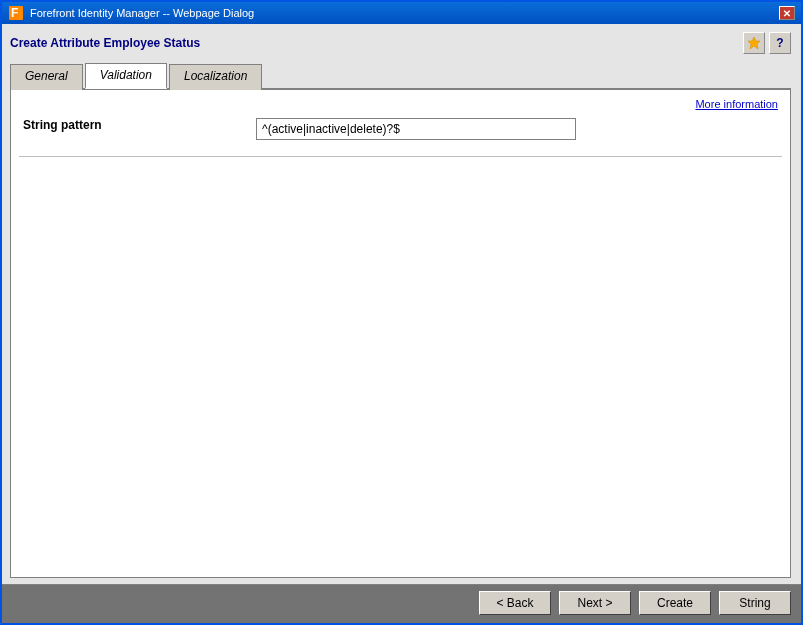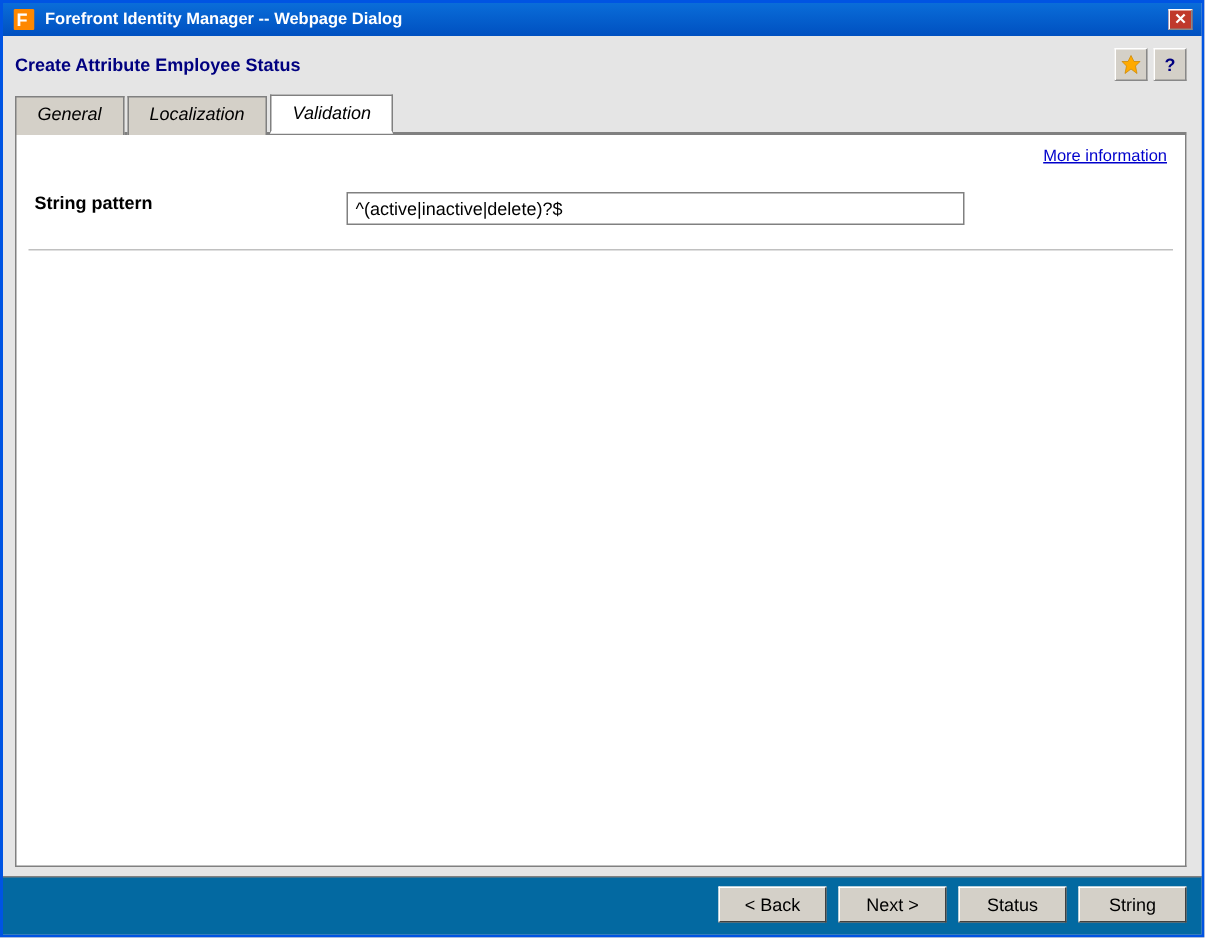--- a/index.html
+++ b/index.html
@@ -46,21 +46,21 @@
     .title-bar-icon {
       width: 16px;
       height: 16px;
       display: flex;
       align-items: center;
       justify-content: center;
     }
 
     .title-bar-text {
       font-size: 11px;
-      font-weight: bold;
+      font-weight: normal;
       color: white;
     }
 
     .title-bar-controls {
       display: flex;
       gap: 2px;
     }
 
     .title-bar-btn {
       width: 16px;
@@ -158,28 +158,27 @@
       display: flex;
       flex-direction: column;
       padding: 8px;
     }
 
     .more-info-link {
       text-align: right;
       color: #0000cc;
       text-decoration: underline;
       cursor: pointer;
-      margin-bottom: 10px;
       font-size: 11px;
       padding-right: 4px;
     }
 
     .form-section {
       display: flex;
-      gap: 8px;
+      gap: 33px;
       padding: 8px 4px;
     }
 
     .form-label-col {
       width: 200px;
       flex-shrink: 0;
     }
 
     .form-label-title {
       font-weight: bold;
@@ -192,21 +191,21 @@
       font-size: 11px;
       color: #000;
       line-height: 1.4;
     }
 
     .form-input-col {
       flex: 1;
     }
 
     .string-pattern-input {
-      width: 412px;
+      width: 320px;
       border: 1px solid #808080;
       padding: 3px 5px;
       font-size: 12px;
       background: white;
     }
 
     .separator {
       border: none;
       border-top: 1px solid #c0c0c0;
       margin: 8px 0;
@@ -216,21 +215,21 @@
       flex: 1;
     }
 
     .bottom-bar {
       display: flex;
       justify-content: flex-end;
       align-items: center;
       padding: 6px 10px 8px 10px;
       gap: 8px;
       border-top: 1px solid #808080;
-      background: #0369a1;
+      background: #737373;
       flex-shrink: 0;
     }
 
     .dialog-btn {
       min-width: 72px;
       padding: 4px 12px;
       background: #d4d0c8;
       border: 1px solid #808080;
       border-top-color: #ffffff;
       border-left-color: #ffffff;
@@ -278,25 +277,25 @@
         <div class="icon-btn">
           <span style="font-weight:bold; font-size:12px; color:#000080;">?</span>
         </div>
       </div>
     </div>
 
     <div class="tabs-container">
       <div class="tab">
         <span>General</span>
       </div>
+      <div class="tab active">
+        <span>Validation</span>
+      </div>
       <div class="tab">
         <span>Localization</span>
-      </div>
-      <div class="tab active">
-        <span>Validation</span>
       </div>
     </div>
 
     <div class="panel">
 
       <div class="more-info-link">More information</div>
 
       <div class="form-section">
         <div class="form-label-col">
           <div class="form-label-title">String pattern</div>
@@ -308,16 +307,16 @@
 
       <hr class="separator">
 
       <div class="spacer"></div>
     </div>
   </div>
 
   <div class="bottom-bar">
     <button class="dialog-btn">&lt; Back</button>
     <button class="dialog-btn">Next &gt;</button>
-    <button class="dialog-btn">Status</button>
+    <button class="dialog-btn">Create</button>
     <button class="dialog-btn">String</button>
   </div>
 </div>
 
 </body></html>

